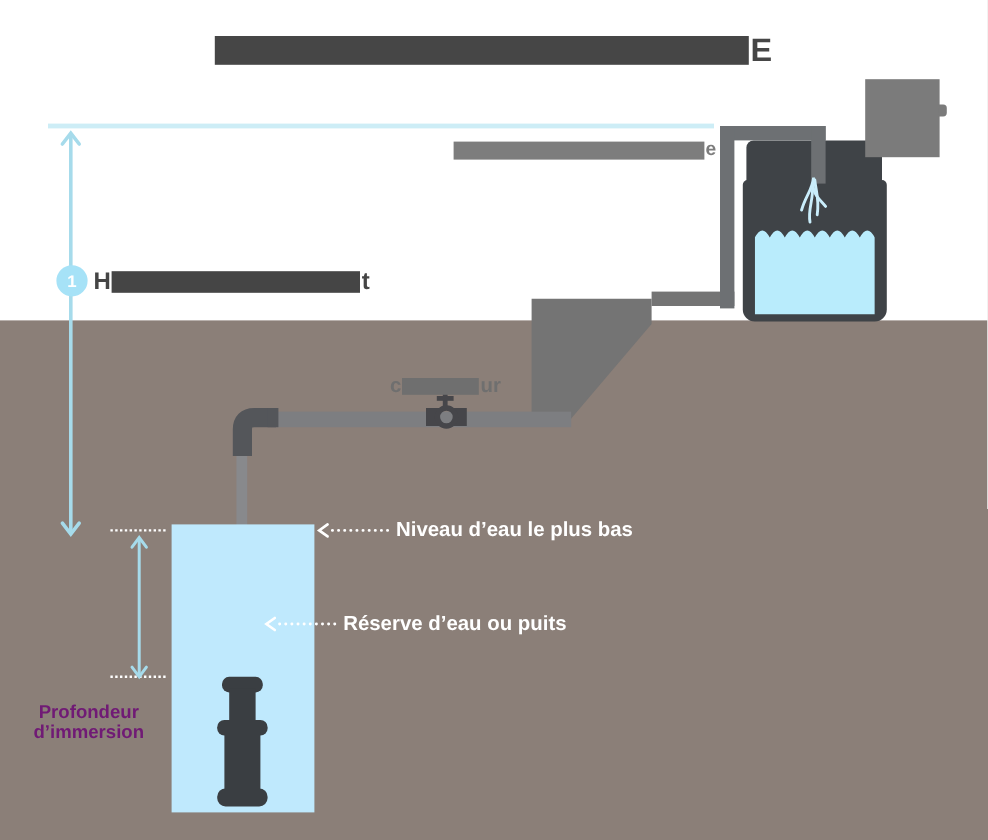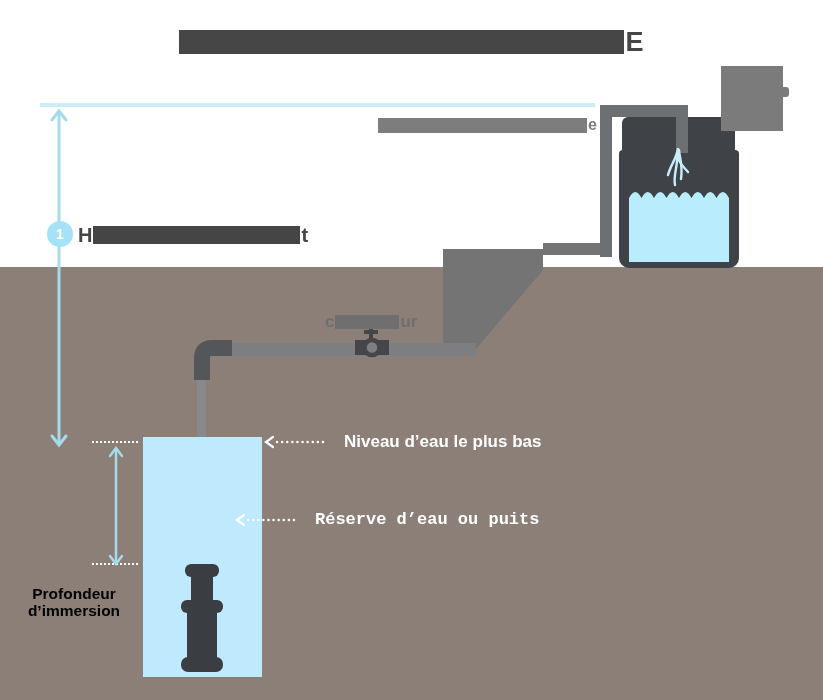--- a/index.html
+++ b/index.html
@@ -45,25 +45,25 @@
   .pump-neck{left:191px;top:574px;width:22px;height:32px;}
   .pump-collar{left:181px;top:600px;width:42px;height:13px;border-radius:6px;}
   .pump-body{left:187px;top:610px;width:30px;height:52px;}
   .pump-base{left:181px;top:657px;width:42px;height:15px;border-radius:7px;}
   
   .tick{width:46px;height:0;border-top:2px dotted #ffffff;}
   .tick-top{left:92px;top:441px;}
   .tick-bot{left:92px;top:563px;}
   
   .wlabel{color:#ffffff;font-weight:bold;font-size:17px;line-height:20px;white-space:nowrap;}
-  .pointer-row{display:flex;align-items:center;gap:16px;}
+  .pointer-row{display:flex;align-items:center;gap:2px;}
   .row-niveau{left:264px;top:432px;}
-  .row-reserve{left:235px;top:510px;font-family:Liberation Mono, monospace;}
+  .row-reserve{left:220px;top:510px;}
   .row-pompe{left:215px;top:609px;}
-  .prof-label{left:20px;top:585px;width:108px;text-align:center;color:#000000;font-weight:bold;
+  .prof-label{left:20px;top:585px;width:108px;text-align:center;color:#701a75;font-weight:bold;
               font-size:15.5px;line-height:17px;}
   
   .meter-row{left:325px;top:313px;display:flex;align-items:center;}
   .meter-letter{font-size:17px;font-weight:bold;color:#6f6f6f;line-height:18px;}
   .meter-block{width:64px;height:14px;background:#6f6f6f;margin:0 1px;}
   svg{display:block;}
 </style>
 </head>
 <body>
 

